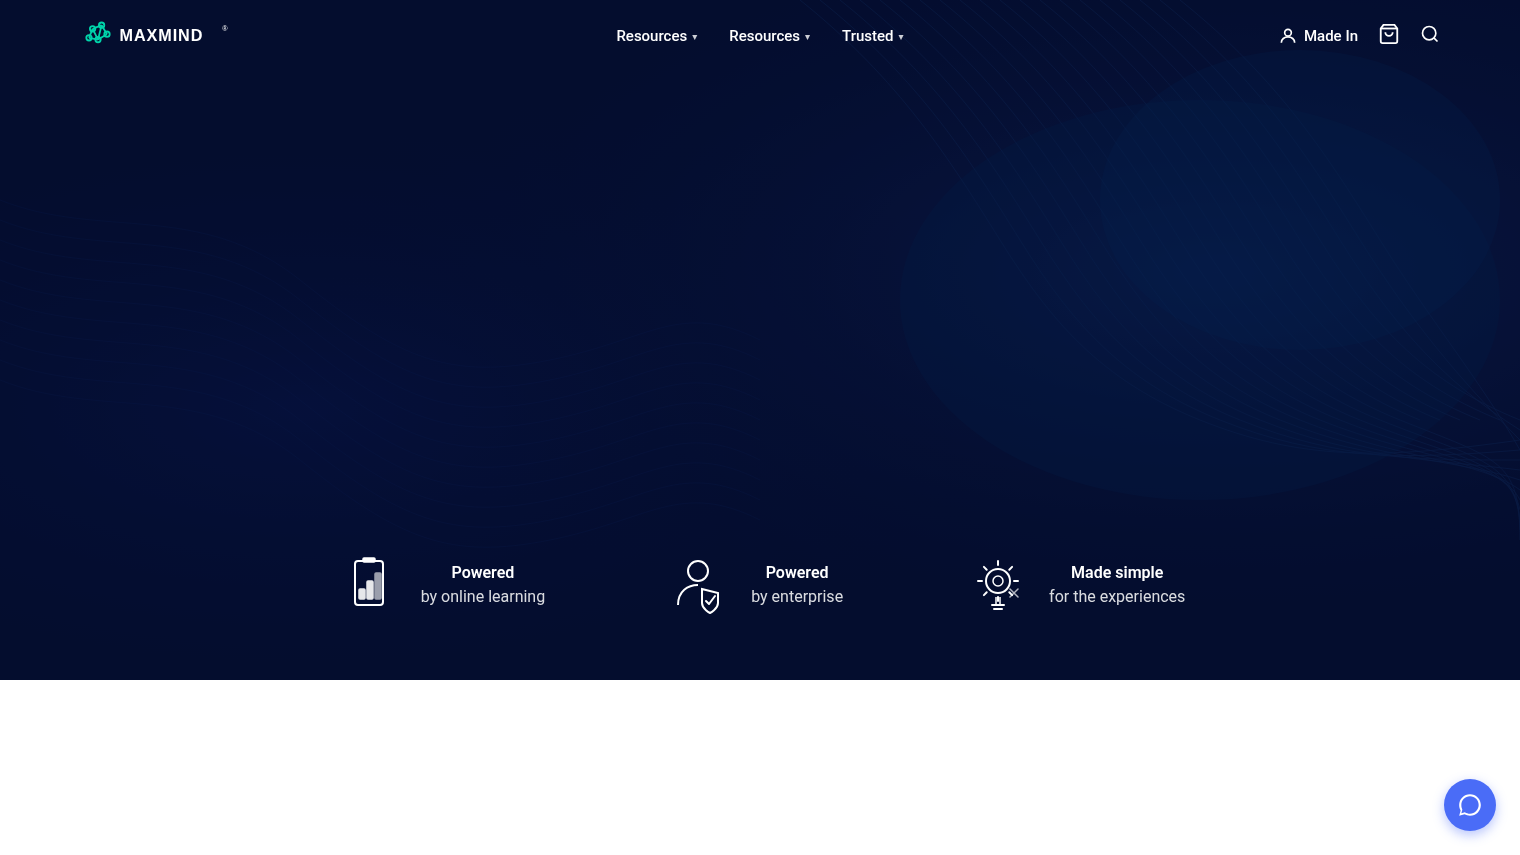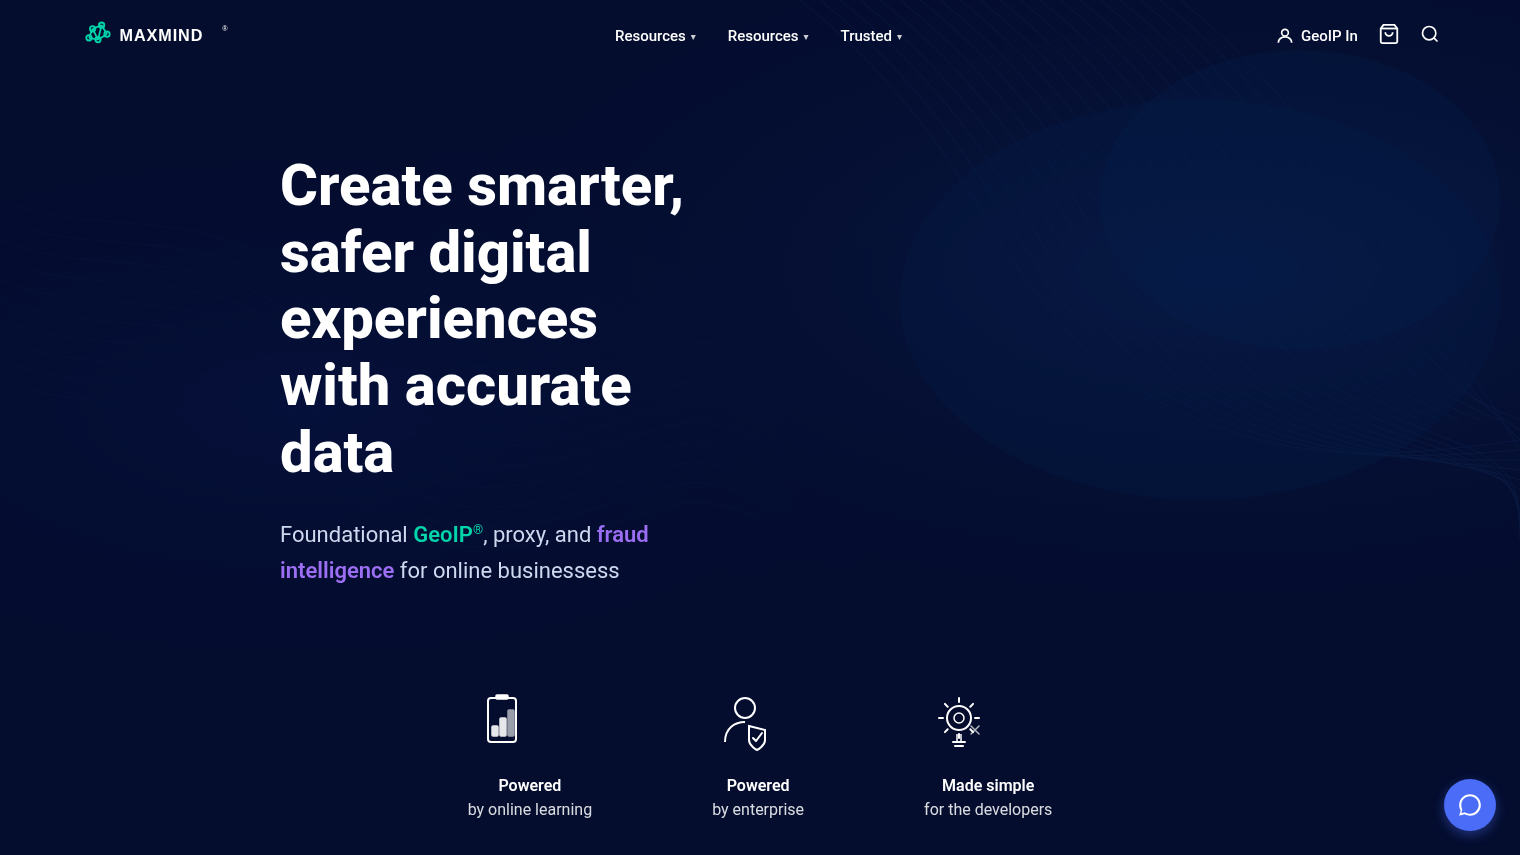--- a/index.html
+++ b/index.html
@@ -116,22 +116,22 @@
       z-index: 10;
       display: flex;
       justify-content: center;
       gap: 120px;
       padding: 40px 0 60px;
       margin-top: auto;
     }
 
     .feature-item {
       display: flex;
-      flex-direction: column;
-      align-items: flex-start;
+      flex-direction: row;
+      align-items: center;
       gap: 16px;
     }
     .feature-icon {
       width: 70px;
       height: 70px;
       display: flex;
       align-items: center;
       justify-content: center;
     }
     .feature-icon svg {
@@ -226,21 +226,21 @@
     </a>
   </div>
 
   <div class="navbar-right">
     <a class="sign-in-btn">
 
       <svg width="20" height="20" viewBox="0 0 24 24" fill="none" stroke="white" stroke-width="2">
         <circle cx="12" cy="8" r="4"></circle>
         <path d="M4 20c0-4 3.6-7 8-7s8 3 8 7"></path>
       </svg>
-      <span>GeoIP In</span>
+      <span>Made In</span>
     </a>
     <span class="nav-icon">
       <svg width="22" height="22" viewBox="0 0 24 24" fill="none" stroke="white" stroke-width="2">
         <path d="M6 2L3 6v14a2 2 0 002 2h14a2 2 0 002-2V6l-3-4z"></path>
         <line x1="3" y1="6" x2="21" y2="6"></line>
         <path d="M16 10a4 4 0 01-8 0"></path>
       </svg>
     </span>
     <span class="nav-icon">
       <svg width="20" height="20" viewBox="0 0 24 24" fill="none" stroke="white" stroke-width="2">
@@ -301,26 +301,20 @@
       <path d="M0,320 C100,360 200,320 300,400 S450,500 550,480 S680,420 760,460"></path>
       <path d="M0,340 C100,380 200,340 300,420 S450,520 550,500 S680,440 760,480"></path>
       <path d="M0,360 C100,400 200,360 300,440 S450,540 550,520 S680,460 760,500"></path>
       <path d="M0,380 C100,420 200,380 300,460 S450,560 550,540 S680,480 760,520"></path>
     </g>
 
     <ellipse cx="1200" cy="300" rx="300" ry="200" fill="#003366" opacity="0.3"></ellipse>
     <ellipse cx="1300" cy="200" rx="200" ry="150" fill="#004488" opacity="0.2"></ellipse>
   </svg>
 
-  <div class="hero-content">
-    <h1 class="hero-title">Create smarter, safer digital experiences with accurate data</h1>
-    <p class="hero-subtitle">
-      <span>Foundational </span><span class="geoip-text">GeoIP</span><sup class="geoip-sup">®</sup><span>, proxy, and </span><span class="fraud-text">fraud intelligence</span><span> for online businessess</span>
-    </p>
-  </div>
 
   <div class="features-row">
 
     <div class="feature-item">
       <div class="feature-icon">
         <svg viewBox="0 0 65 65" xmlns="http://www.w3.org/2000/svg">
 
           <rect x="18" y="8" width="28" height="44" rx="3" ry="3" stroke="white" stroke-width="2" fill="none"></rect>
           <rect x="26" y="5" width="12" height="4" rx="1" fill="white"></rect>
 
@@ -372,21 +366,21 @@
           <line x1="26" y1="52" x2="38" y2="52" stroke="white" stroke-width="2" stroke-linecap="round"></line>
           <line x1="28" y1="56" x2="36" y2="56" stroke="white" stroke-width="2" stroke-linecap="round"></line>
           <line x1="30" y1="44" x2="30" y2="52" stroke="white" stroke-width="1.5"></line>
           <line x1="34" y1="44" x2="34" y2="52" stroke="white" stroke-width="1.5"></line>
 
           <path d="M44 44 L52 36 M44 36 L52 44" stroke="white" stroke-width="1.5" stroke-linecap="round" opacity="0.7"></path>
         </svg>
       </div>
       <div class="feature-text">
         <div class="feature-text-main">Made simple</div>
-        <div class="feature-text-sub">for the developers</div>
+        <div class="feature-text-sub">for the experiences</div>
       </div>
     </div>
 
   </div>
 </section>
 
 <div class="chat-bubble">
   <svg viewBox="0 0 24 24" xmlns="http://www.w3.org/2000/svg">
     <path d="M12 2C6.48 2 2 6.48 2 12c0 1.85.5 3.58 1.37 5.07L2 22l4.93-1.37A9.94 9.94 0 0012 22c5.52 0 10-4.48 10-10S17.52 2 12 2zm0 18c-1.74 0-3.35-.52-4.69-1.4L4 19.6l.93-3.31A7.95 7.95 0 014 12c0-4.41 3.59-8 8-8s8 3.59 8 8-3.59 8-8 8zm-3-9h6M9 15h4" fill="white"></path>
   </svg>

